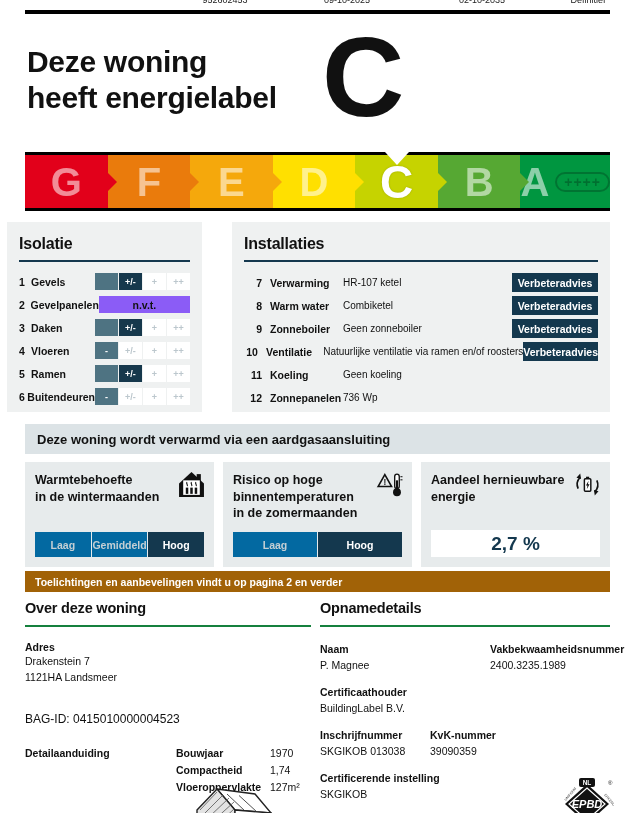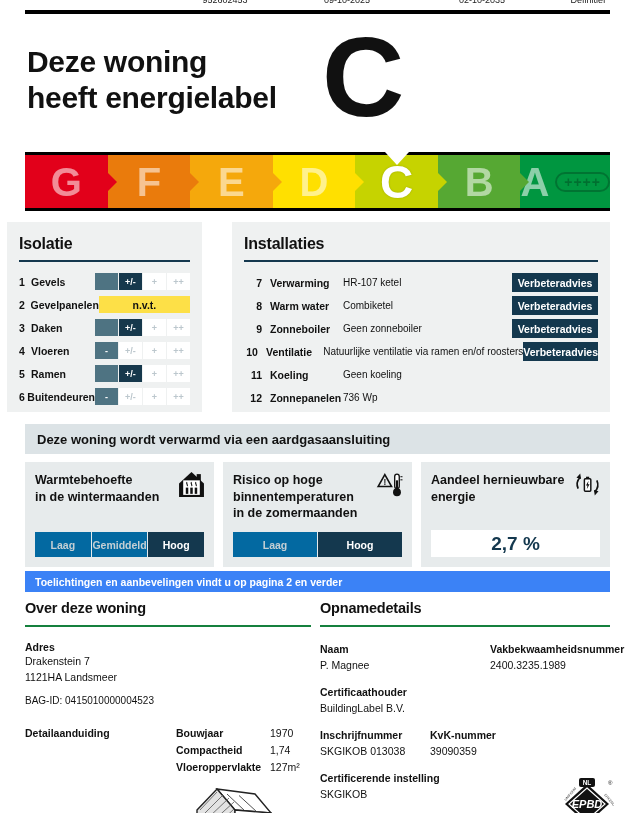--- a/index.html
+++ b/index.html
@@ -40,21 +40,21 @@
   .iso-row { display:flex; align-items:center; margin-bottom:6px; height:17px; }
   .iso-num { width:12px; font-size:10.5px; font-weight:bold; }
   .iso-lbl { flex:1; font-size:10.5px; font-weight:bold; }
   .iso-cells { display:flex; gap:1px; width:95px; }
   .cell { width:23px; height:17px; display:flex; align-items:center; justify-content:center;
     font-size:9px; font-weight:bold; }
   .cell-filled { background:#4e7382; color:#4e7382; }
   .cell-selected { background:#16384c; color:#fff; }
   .cell-selected-low { background:#4e7382; color:#fff; }
   .cell-empty { background:#fff; color:#bcc7cd; }
-  .nvt-box { width:95px; height:17px; background:#fde047; display:flex; align-items:center; justify-content:center;
+  .nvt-box { width:95px; height:17px; background:#8b5cf6; display:flex; align-items:center; justify-content:center;
     font-size:10.5px; font-weight:bold; }
 
   .inst-row { display:flex; align-items:center; margin-bottom:4px; height:19px; }
   .inst-num { width:18px; text-align:right; margin-right:8px; font-size:10.5px; font-weight:bold; }
   .inst-lbl { width:70px; font-size:10.5px; font-weight:bold; }
   .inst-val { flex:1; font-size:10px; padding-left:3px; white-space:nowrap; }
   .adv-btn { width:86px; height:19px; background:#14384e; color:#fff; border:none;
     font-family:"Liberation Sans",sans-serif; font-size:10.5px; font-weight:bold;
     display:flex; align-items:center; justify-content:center; cursor:pointer; }
 
@@ -68,33 +68,33 @@
   .info-title { font-size:12.5px; font-weight:bold; line-height:1.32; padding-right:34px; }
   .info-icon { position:absolute; top:9px; right:9px; width:27px; height:27px; }
   .selector { margin-top:auto; display:flex; gap:1px; }
   .opt { flex:1; height:25px; display:flex; align-items:center; justify-content:center;
     font-size:10.5px; font-weight:bold; background:#0369a1; color:#c4cfd4; }
   .opt.sel { background:#14384e; color:#fff; }
   .value-box { margin-top:auto; height:27px; background:#fff; display:flex; align-items:center; justify-content:center;
     font-size:19px; font-weight:bold; color:#14384e; }
 
   
-  .note-strip { position:absolute; left:25px; top:571px; width:585px; height:21px; background:#3b82f6;
+  .note-strip { position:absolute; left:25px; top:571px; width:585px; height:21px; background:#a16207;
     color:#fff; font-size:10.5px; font-weight:bold; display:flex; align-items:center; padding-left:10px; }
 
   
   .col { position:absolute; top:600px; }
   .col-left { left:25px; width:286px; }
   .col-right { left:320px; width:290px; }
   .col h3 { font-size:14.5px; font-weight:bold; padding-bottom:9px; border-bottom:2px solid #15803d; letter-spacing:-0.2px; }
   .fld-label { font-size:10.5px; font-weight:bold; }
   .fld-value { font-size:10.5px; margin-top:4px; }
   .line { font-size:10.5px; line-height:16px; }
   .adres-block { margin-top:14px; }
-  .bag { margin-top:10px; font-size:10px; }
+  .bag { margin-top:27px; font-size:12px; }
   .detail-row { margin-top:21px; display:flex; }
   .detail-row .fld-label { flex:1; }
   .facts { width:135px; }
   .fact { display:flex; margin-bottom:5px; }
   .fact-label { width:94px; font-size:10.5px; font-weight:bold; }
   .fact-value { font-size:10.5px; }
   .rr { display:flex; margin-top:16px; }
   .rr .cell-a { flex:1; } .rr .cell-b { width:120px; }
   .blk { margin-top:15px; }
 

